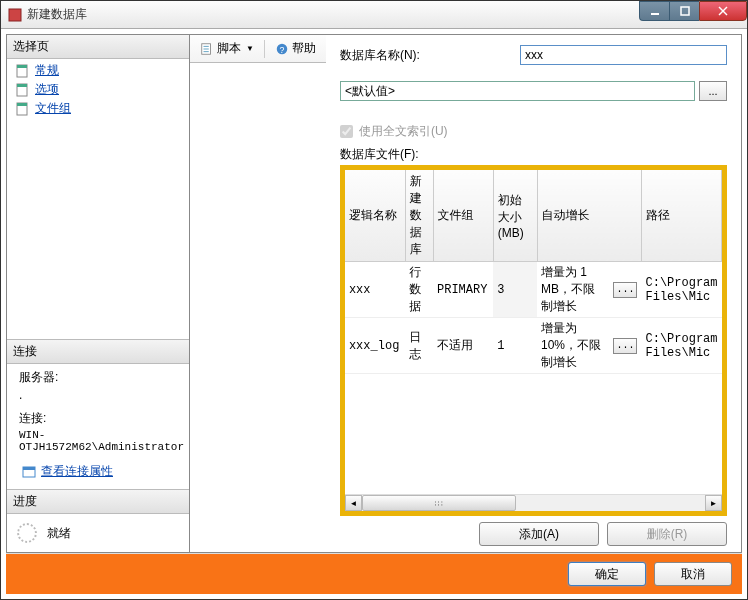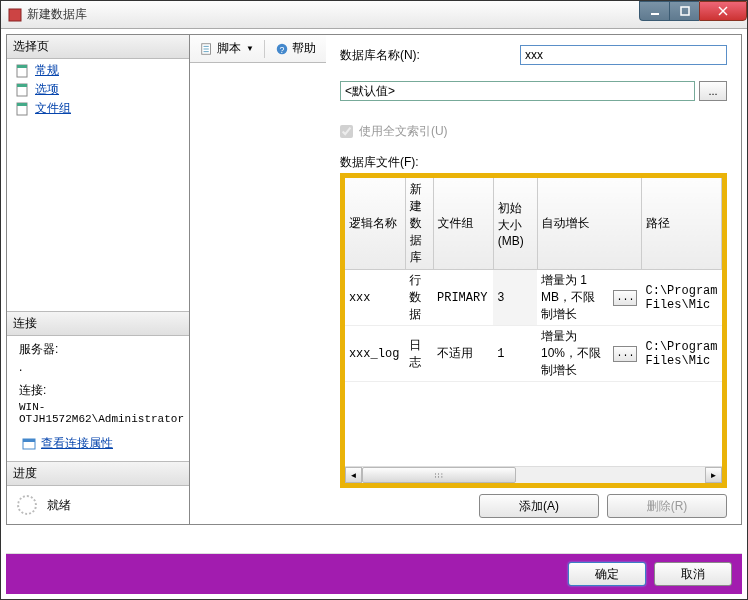--- a/index.html
+++ b/index.html
@@ -42,21 +42,21 @@
 
 .content { flex: 1; padding: 10px 14px 6px 14px; display: flex; flex-direction: column; overflow: hidden; }
 .form-row { display: flex; align-items: center; margin-bottom: 16px; }
 .form-row .lbl { width: 180px; }
 .form-row input[type=text] { flex: 1; height: 20px; border: 1px solid #7a9; padding: 1px 4px; font-family: inherit; font-size: 12px; }
 .form-row .dbname { border-color: #5a8fc8 !important; }
 .owner-wrap { flex: 1; display: flex; gap: 4px; }
 .owner-wrap input { flex: 1; height: 20px; border: 1px solid #aaa; padding: 1px 4px; font-family: inherit; font-size: 12px; }
 .browse-btn { width: 28px; height: 20px; border: 1px solid #888; background: linear-gradient(#fdfdfd,#e6e6e6); font-size: 11px; display: flex; align-items: center; justify-content: center; }
 
-.chk-row { display: flex; align-items: center; margin: 6px 0 14px 0; color: #999; }
+.chk-row { display: flex; align-items: center; margin: 6px 0 6px 0; color: #999; }
 .chk-row input { margin-right: 6px; }
 
 .files-label { margin-bottom: 2px; }
 .table-wrap { flex: 1; border: 5px solid #eab308; overflow: hidden; display: flex; flex-direction: column; }
 .table { width: 100%; border-collapse: collapse; }
 .table th { background: linear-gradient(#fdfdfd,#ececec); border: 1px solid #ccc; border-top: none; padding: 3px 4px; font-weight: normal; text-align: left; font-size: 12px; }
 .table th:first-child { border-left: none; }
 .table td { padding: 2px 4px; border-bottom: 1px solid #eee; font-family: "Courier New", monospace; font-size: 12px; height: 18px; }
 .table td .cell-btn { width: 24px; height: 16px; border: 1px solid #888; background: linear-gradient(#fdfdfd,#e6e6e6); font-size: 10px; display: inline-flex; align-items: center; justify-content: center; }
 .table td.sans { font-family: "Microsoft YaHei", Tahoma, sans-serif; }
@@ -65,21 +65,21 @@
 .hscroll .arrow { width: 17px; height: 100%; background: linear-gradient(#fdfdfd,#d8d8d8); border: 1px solid #b8b8b8; display: flex; align-items: center; justify-content: center; font-size: 8px;}
 .hscroll .track { flex: 1; position: relative; }
 .hscroll .thumb { position: absolute; left: 0; top: 0; width: 45%; height: 100%; background: linear-gradient(#fdfdfd,#d8d8d8); border: 1px solid #b8b8b8; border-radius: 2px; display: flex; align-items: center; justify-content: center; }
 .hscroll .thumb .grip { font-size: 8px; color: #888; letter-spacing: 1px;}
 
 .table-buttons { display: flex; justify-content: flex-end; gap: 8px; margin-top: 6px; }
 .btn { min-width: 120px; height: 24px; border: 1px solid #888; background: linear-gradient(#fdfdfd,#e6e6e6); border-radius: 3px; font-family: inherit; font-size: 12px; display: inline-flex; align-items: center; justify-content: center; }
 .btn:disabled { color: #999; }
 .btn.primary { border-color: #3b7fc4; box-shadow: 0 0 2px #6af; }
 
-.dialog-buttons { display: flex; justify-content: flex-end; gap: 8px; padding: 8px 10px; border-top: 1px solid #ddd; background: #a21caf; margin-top: 28px; }
+.dialog-buttons { display: flex; justify-content: flex-end; gap: 8px; padding: 8px 10px; border-top: 1px solid #ddd; background: #f97316; }
 .dialog-buttons .btn { min-width: 78px; }
 
 .col-logical { width: 66px; }
 .col-type { width: 50px; }
 .col-group { width: 66px; }
 .col-size { width: 72px; }
 .col-grow { width: 164px; }
 .col-btn { width: 28px; }
 .col-path { }
 </style>

